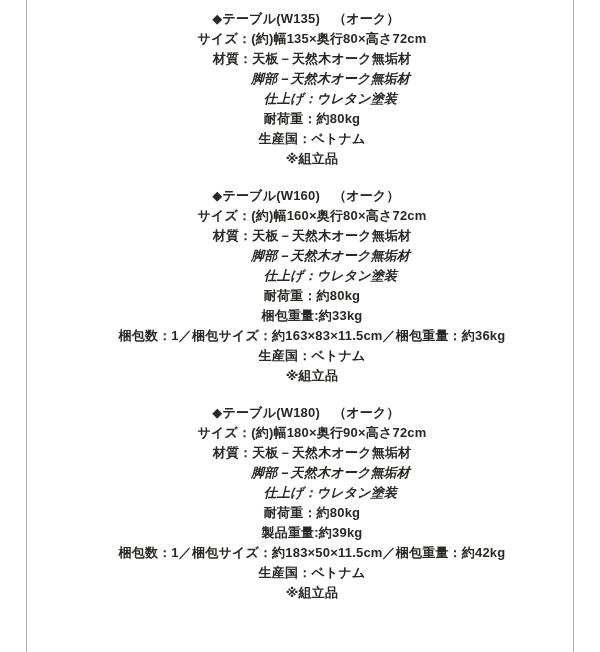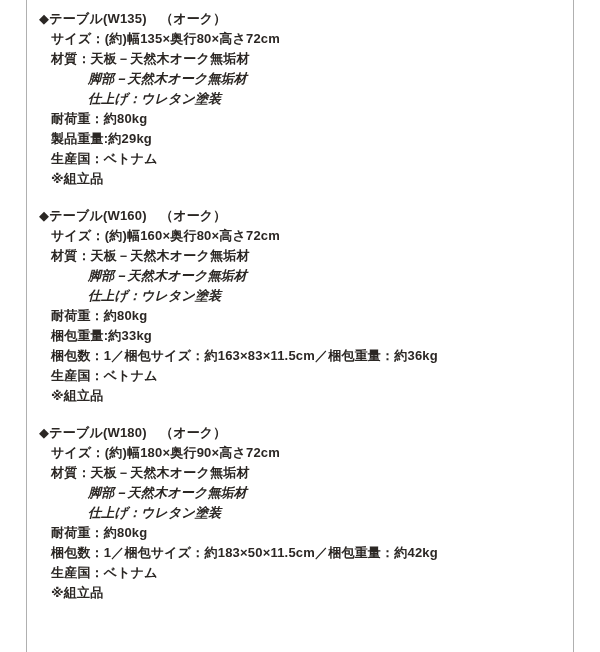--- a/index.html
+++ b/index.html
@@ -30,38 +30,38 @@
   .product {
     margin: 0 0 17px 0;
     color: #2b2724;
     font-weight: bold;
     font-size: 13px;
   }
   .line {
     line-height: 20px;
     white-space: nowrap;
     letter-spacing: 0.2px;
+    text-align: center;
   }
   .t  { padding-left: 12px; }   
   .i1 { padding-left: 24px; }   
   .i2 { padding-left: 61px; font-style: italic; }   
 </style>
 </head>
 <body>
 
 <div class="sheet">
 
   <div class="product">
     <div class="line t">◆テーブル(W135)　（オーク）</div>
     <div class="line i1">サイズ：(約)幅135×奥行80×高さ72cm</div>
     <div class="line i1">材質：天板－天然木オーク無垢材</div>
     <div class="line i2">脚部－天然木オーク無垢材</div>
     <div class="line i2">仕上げ：ウレタン塗装</div>
     <div class="line i1">耐荷重：約80kg</div>
-    <div class="line i1">製品重量:約29kg</div>
     <div class="line i1">生産国：ベトナム</div>
     <div class="line i1">※組立品</div>
   </div>
 
   <div class="product">
     <div class="line t">◆テーブル(W160)　（オーク）</div>
     <div class="line i1">サイズ：(約)幅160×奥行80×高さ72cm</div>
     <div class="line i1">材質：天板－天然木オーク無垢材</div>
     <div class="line i2">脚部－天然木オーク無垢材</div>
     <div class="line i2">仕上げ：ウレタン塗装</div>
@@ -72,18 +72,19 @@
     <div class="line i1">※組立品</div>
   </div>
 
   <div class="product">
     <div class="line t">◆テーブル(W180)　（オーク）</div>
     <div class="line i1">サイズ：(約)幅180×奥行90×高さ72cm</div>
     <div class="line i1">材質：天板－天然木オーク無垢材</div>
     <div class="line i2">脚部－天然木オーク無垢材</div>
     <div class="line i2">仕上げ：ウレタン塗装</div>
     <div class="line i1">耐荷重：約80kg</div>
+    <div class="line i1">製品重量:約39kg</div>
     <div class="line i1">梱包数：1／梱包サイズ：約183×50×11.5cm／梱包重量：約42kg</div>
     <div class="line i1">生産国：ベトナム</div>
     <div class="line i1">※組立品</div>
   </div>
 
 </div>
 
 </body></html>

